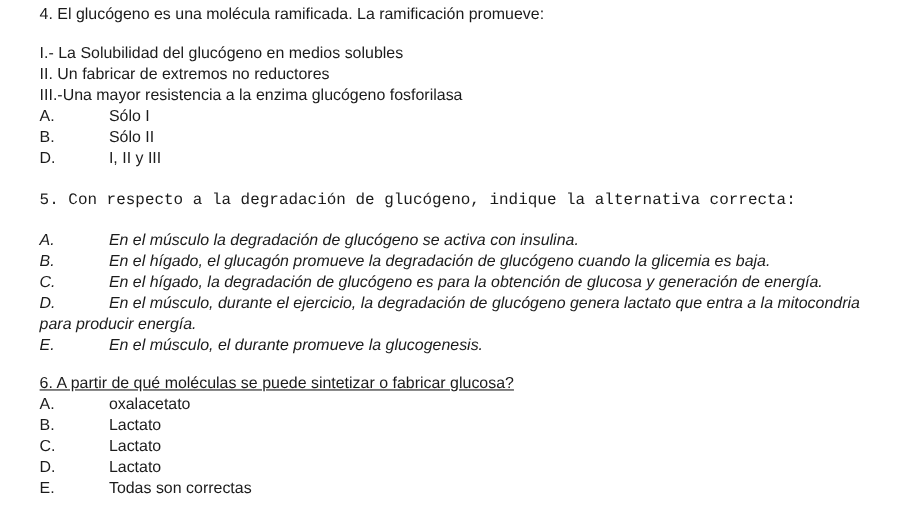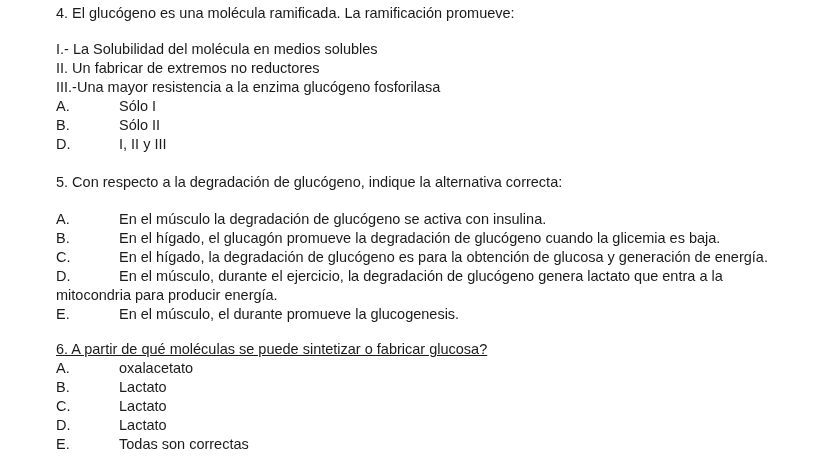--- a/index.html
+++ b/index.html
@@ -14,40 +14,39 @@
     font-family: "Liberation Sans", sans-serif;
     font-size: 14.5px;
     line-height: 19px;
     color: #1b1b1b;
   }
   .doc {
     padding: 4px 28px 0 36px;
   }
   .line {
     min-height: 19px;
-    margin-left: 20px;
   }
   .letter {
     display: inline-block;
     width: 63px;
   }
   .statements { margin-top: 17px; }
-  .q5-prompt  { margin-top: 19px; }
-  .q5-options { margin-top: 18px; }
+  .q5-prompt  { margin-top: 19px; font-family: Liberation Mono, monospace; }
+  .q5-options { margin-top: 18px; font-style: italic; }
   .q6-prompt  { margin-top: 16px; text-decoration: underline; }
 </style>
 </head>
 <body>
 
 <div class="doc">
 
   <div class="line">4. El glucógeno es una molécula ramificada. La ramificación promueve:</div>
 
   <div class="statements">
-    <div class="line">I.- La Solubilidad del molécula en medios solubles</div>
+    <div class="line">I.- La Solubilidad del glucógeno en medios solubles</div>
     <div class="line">II. Un fabricar de extremos no reductores</div>
     <div class="line">III.-Una mayor resistencia a la enzima glucógeno fosforilasa</div>
   </div>
 
   <div>
     <div class="line"><span class="letter">A.</span><span>Sólo I</span></div>
     <div class="line"><span class="letter">B.</span><span>Sólo II</span></div>
     <div class="line"><span class="letter">D.</span><span>I, II y III</span></div>
   </div>
 

